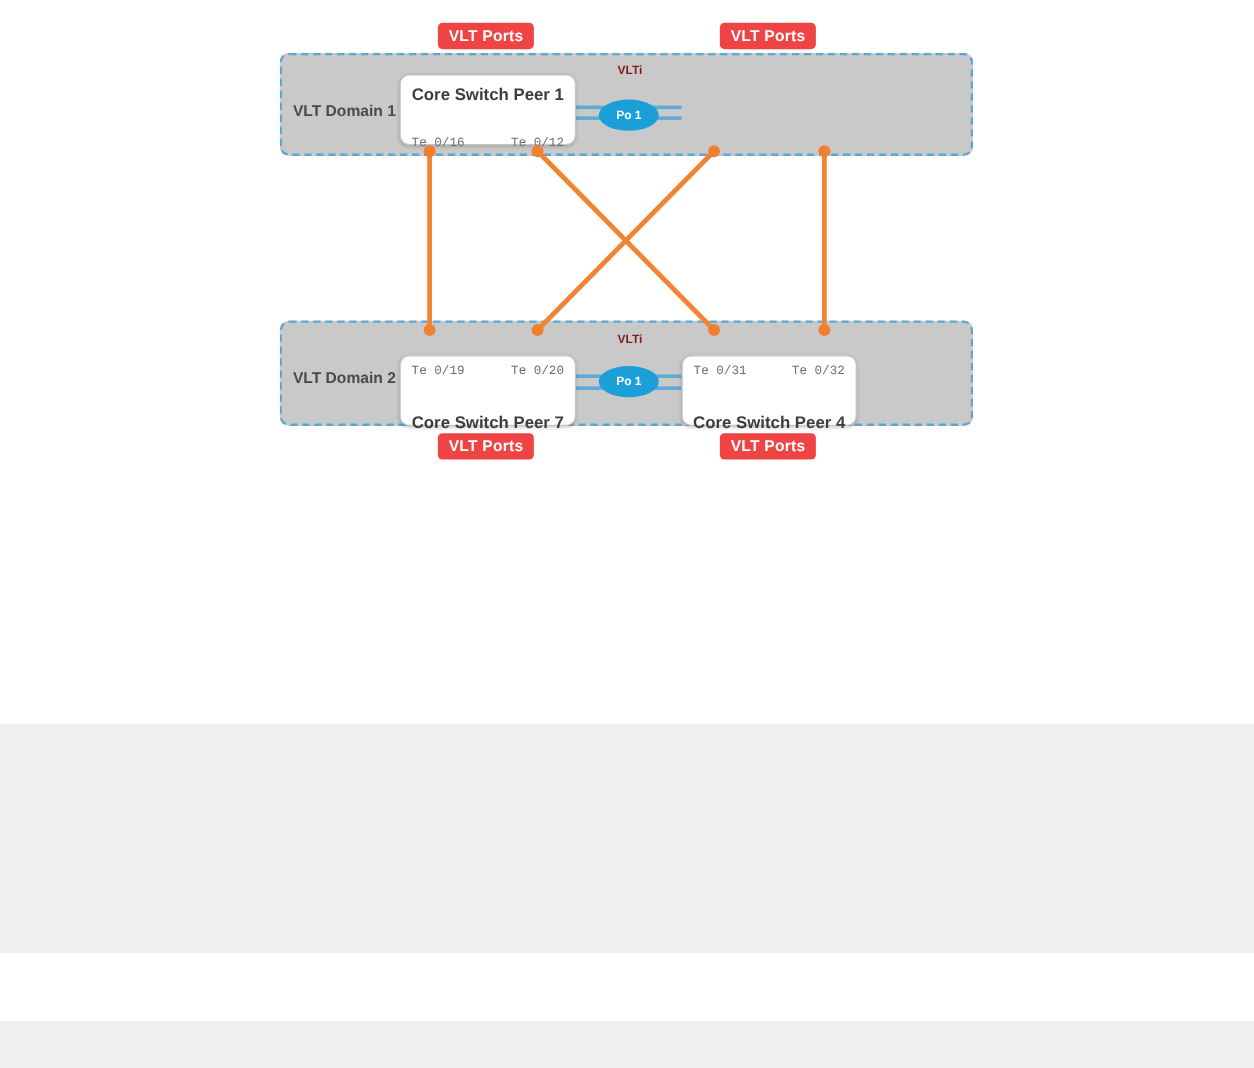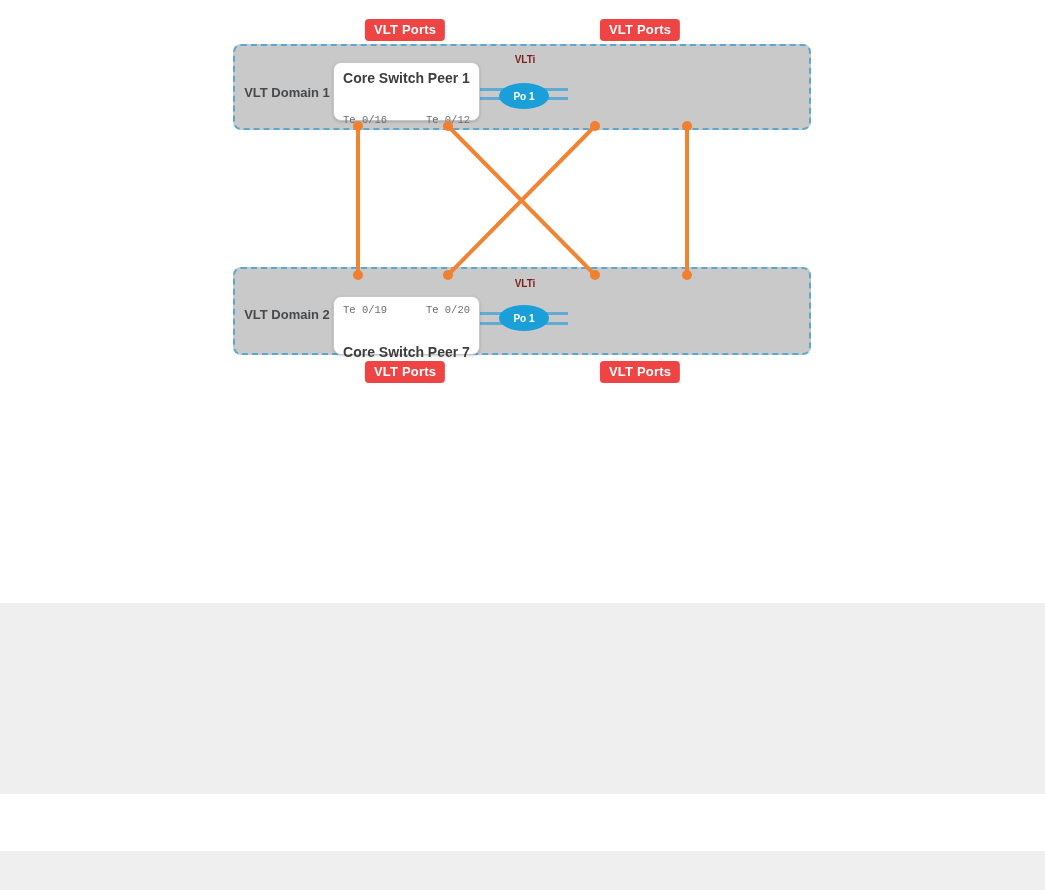--- a/index.html
+++ b/index.html
@@ -136,18 +136,25 @@
     <div class="vlti-line l2"></div>
 
     <div class="switch sw-bottom sw-left">
       <div class="sw-ports">
         <span>Te 0/19</span>
         <span>Te 0/20</span>
       </div>
       <div class="sw-title">Core Switch Peer 7</div>
     </div>
 
+    <div class="switch sw-bottom sw-right">
+      <div class="sw-ports">
+        <span>Te 0/31</span>
+        <span>Te 0/32</span>
+      </div>
+      <div class="sw-title">Core Switch Peer 4</div>
+    </div>
 
     <div class="po-ellipse">Po 1</div>
   </div>
 
 
 </div>
 
 </body></html>

